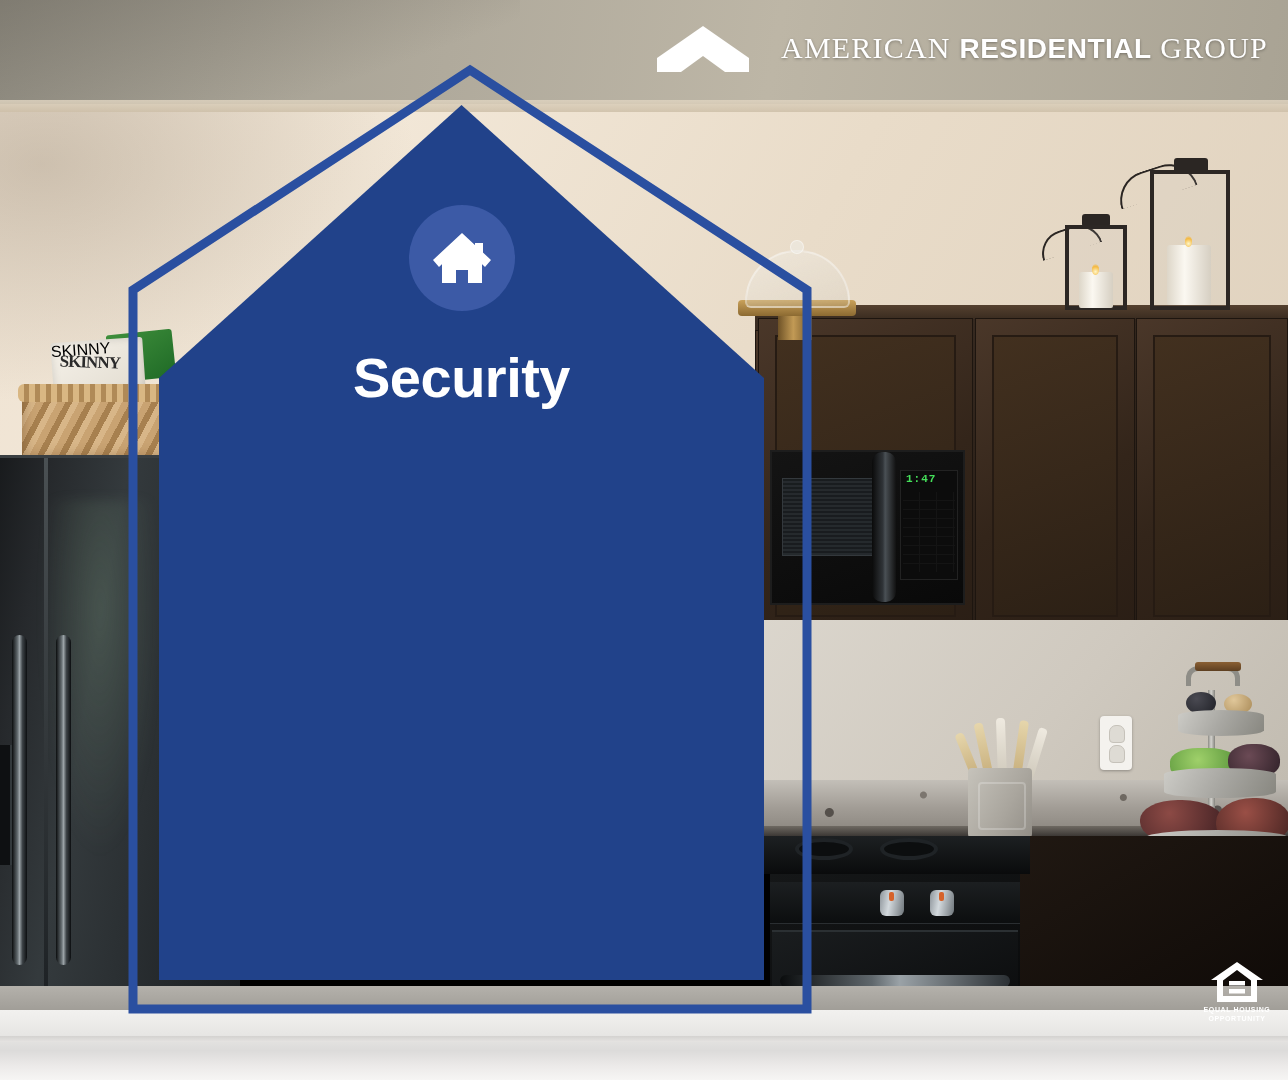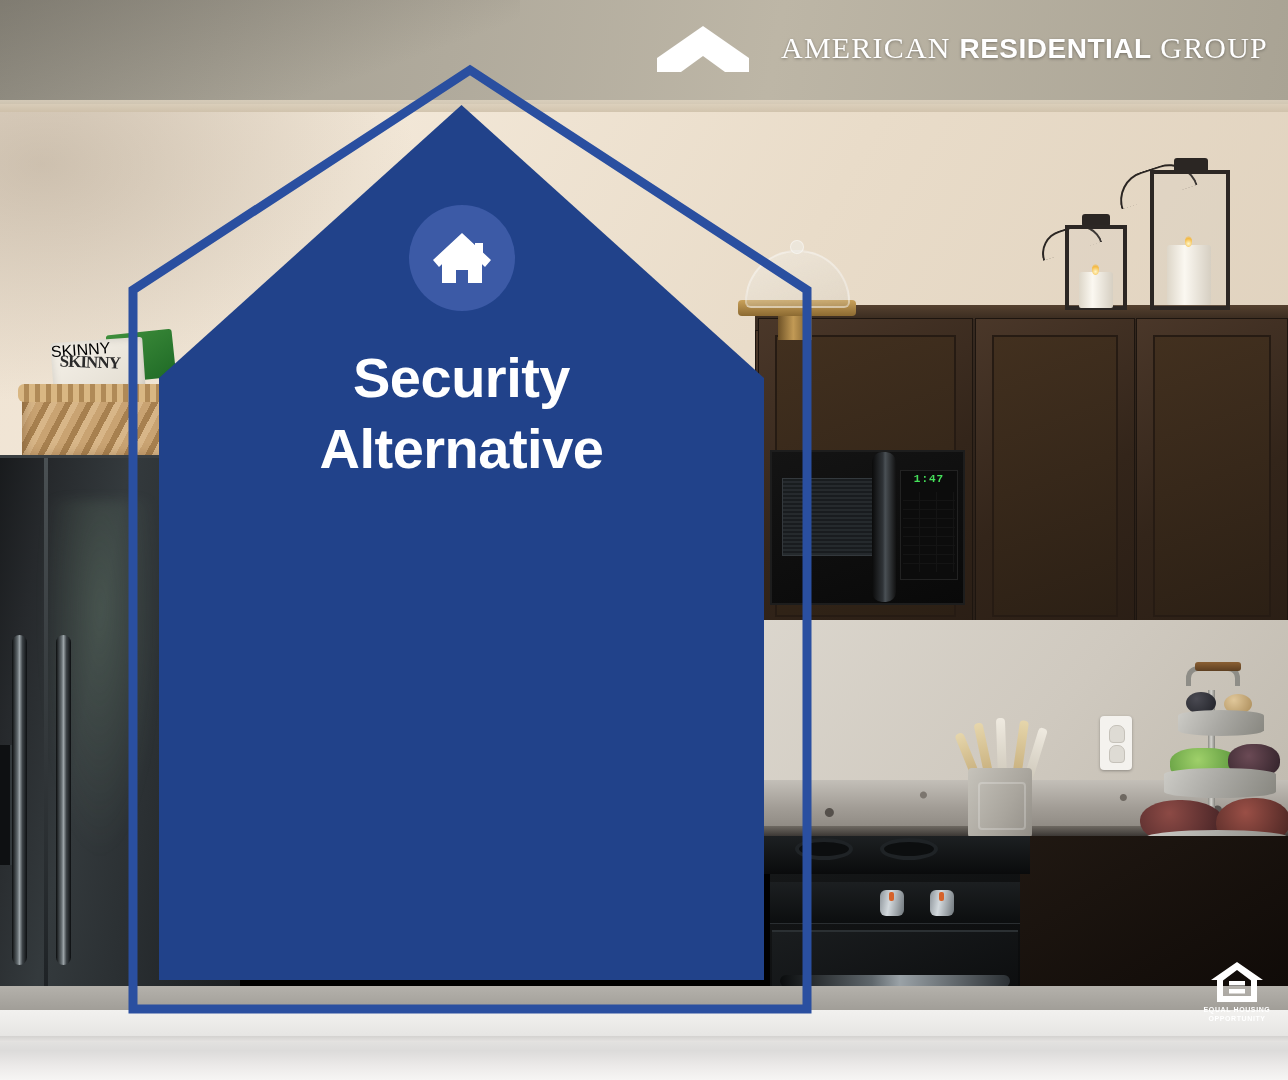--- a/index.html
+++ b/index.html
@@ -110,21 +110,21 @@
 
   
   .micro{position:absolute;left:770px;top:450px;width:195px;height:155px;
     background:linear-gradient(160deg,#141414,#090909);border:2px solid #1d1d1d;}
   .micro-win{position:absolute;left:782px;top:478px;width:100px;height:78px;
     background:repeating-linear-gradient(0deg,#2a2f33 0 2px,#1b1f22 2px 4px);
     border:1px solid #3a4045;opacity:.85;}
   .micro-pad{position:absolute;left:900px;top:470px;width:58px;height:110px;
     background:#0c0c0c;border:1px solid #222;}
   .micro-led{position:absolute;left:906px;top:473px;width:46px;height:13px;
-    color:#45e05a;font:700 11px "Liberation Mono",monospace;letter-spacing:1px;text-align:center;}
+    color:#45e05a;font:700 11px "Liberation Mono",monospace;letter-spacing:1px;text-align:left;}
   .micro-keys{position:absolute;left:903px;top:492px;width:52px;height:80px;
     background:repeating-linear-gradient(0deg,transparent 0 8px,#1a1a1a 8px 9px),
                repeating-linear-gradient(90deg,transparent 0 16px,#1a1a1a 16px 17px);opacity:.6;}
   .micro-handle{position:absolute;left:872px;top:452px;width:24px;height:150px;border-radius:10px;
     background:linear-gradient(90deg,#0a0a0a,#303438 45%,#4a5055 55%,#111);}
 
   
   .backsplash{position:absolute;left:700px;top:620px;width:588px;height:160px;
     background:linear-gradient(130deg,#ddd8cf,#cfc9bf 60%,#c2bcb1);}
   .counter{position:absolute;left:700px;top:780px;width:588px;height:50px;
@@ -359,21 +359,20 @@
       <div class="icon-circle">
         <svg width="64" height="58" viewBox="0 0 64 58">
           <path d="M32 4 L61 31 L55 38 L32 16 L9 38 L3 31 Z" fill="#ffffff"></path>
           <path d="M12 33 L32 15 L52 33 L52 54 L38 54 L38 41 L26 41 L26 54 L12 54 Z" fill="#ffffff"></path>
           <rect x="45" y="14" width="8" height="14" fill="#ffffff"></rect>
         </svg>
       </div>
 
       <div class="headline">
         <div>Security</div>
-        <div>Alternative</div>
       </div>
 
     </div>
   </div>
 
   <div class="brand">
     <svg class="brand-mark" viewBox="0 0 92 48">
       <path d="M46 2 L92 34 L92 48 L68 48 L46 32 L24 48 L0 48 L0 34 Z" fill="#ffffff"></path>
     </svg>
     <div class="brand-text">

